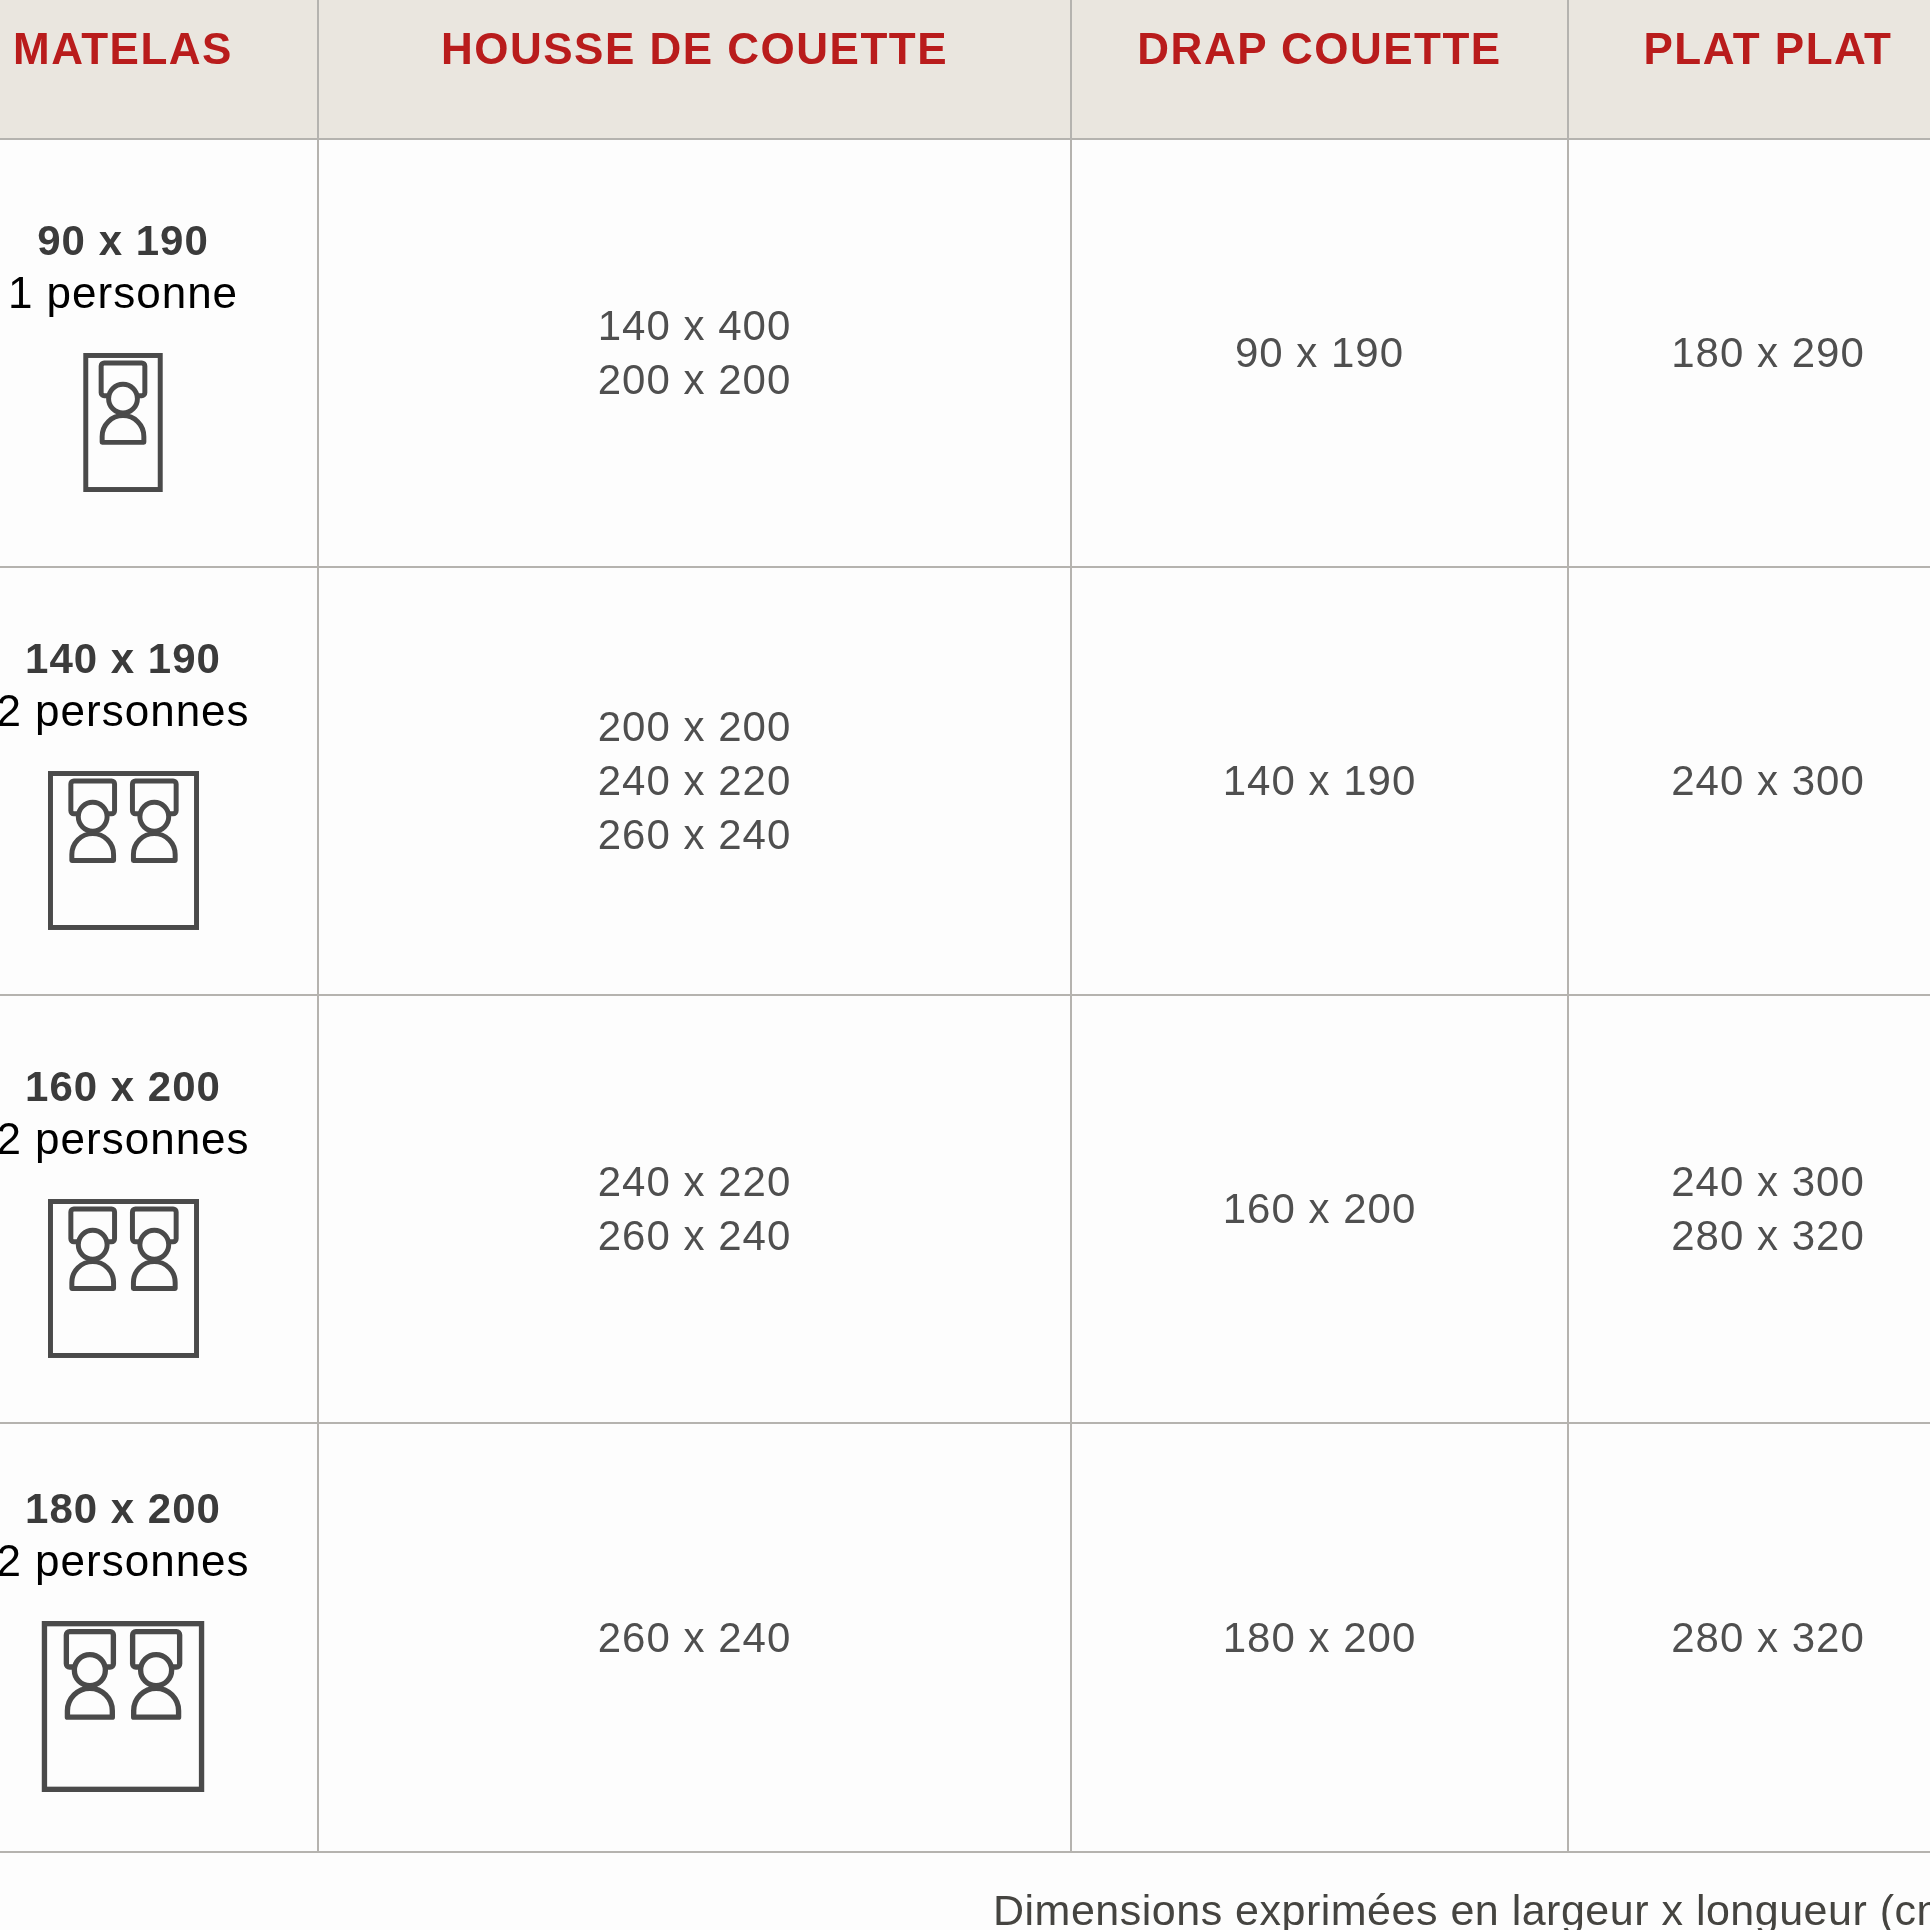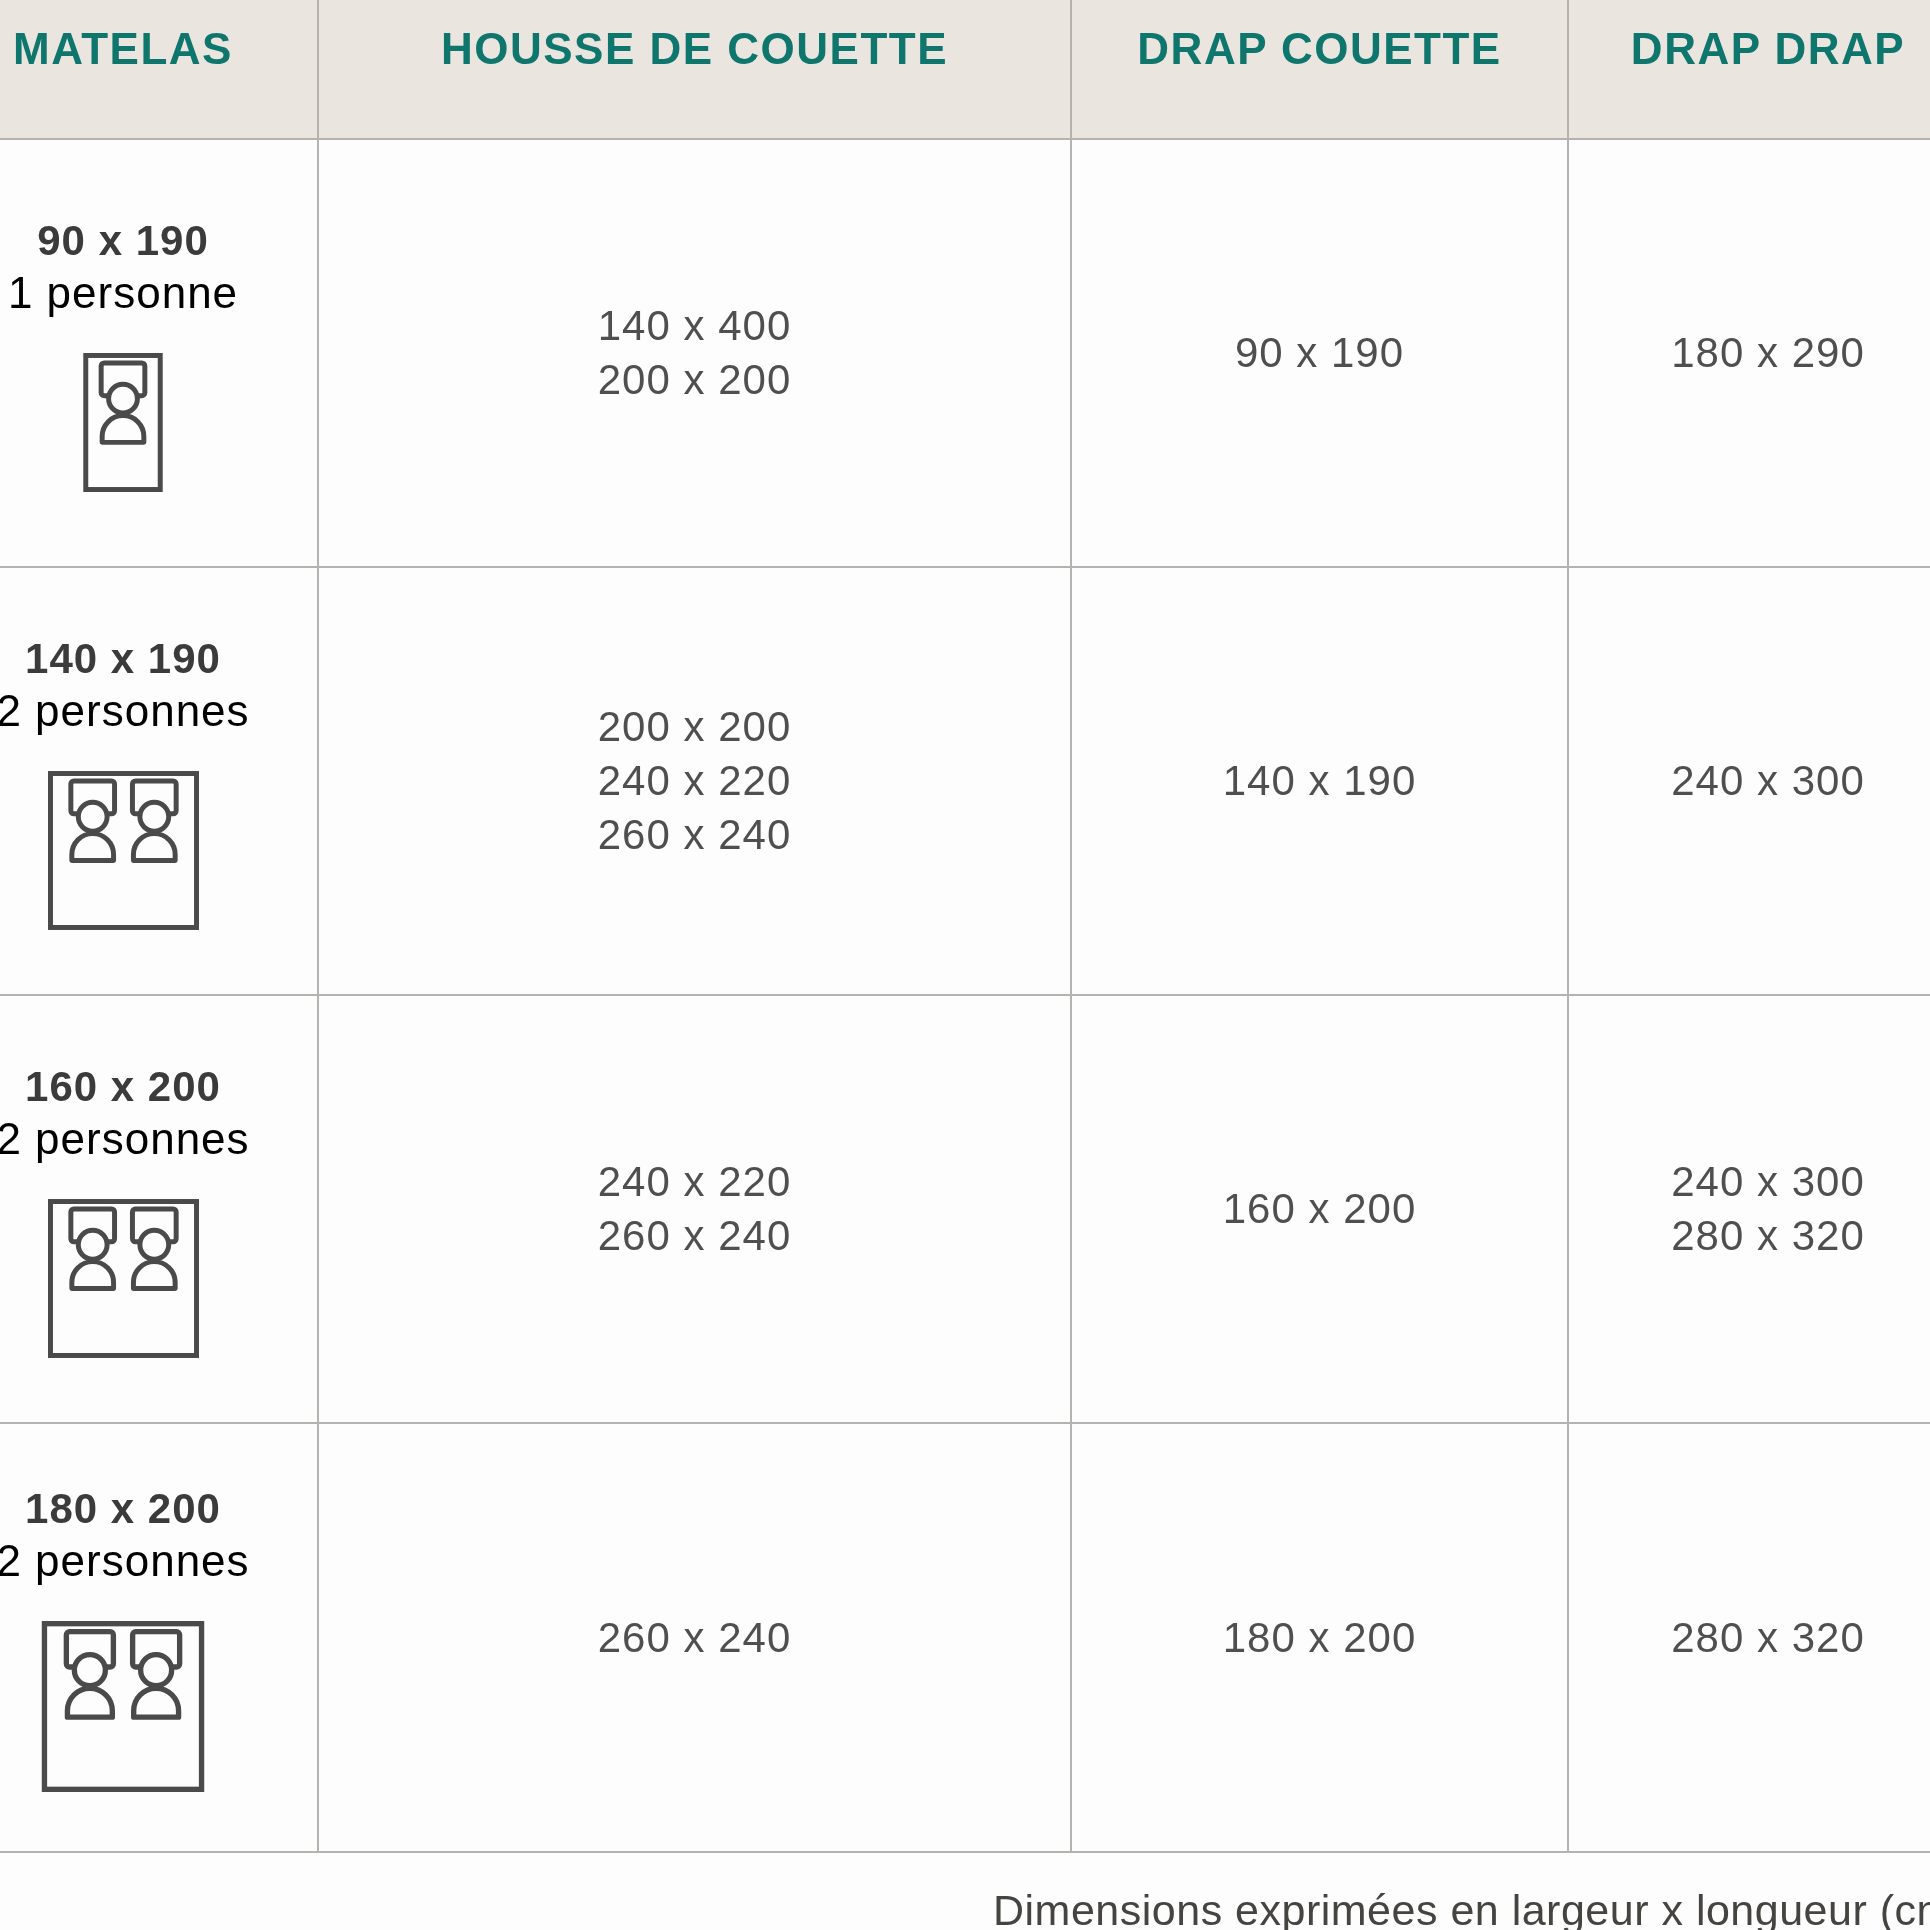--- a/index.html
+++ b/index.html
@@ -21,21 +21,21 @@
     border-bottom:2px solid #b5b3af;
     background:#fdfdfd;
   }
   .cell.b-r { border-right:2px solid #b5b3af; }
   .cell.head {
     background:#eae6df;
     flex-direction:row;
   }
   .head-label {
     font-size:44px; font-weight:700; letter-spacing:1.5px;
-    color:#0f766e; white-space:nowrap;
+    color:#b91c1c; white-space:nowrap;
   }
   .line {
     font-size:42px; line-height:54px; letter-spacing:1px;
     color:#4f4f4f; white-space:nowrap;
   }
   .mat-size {
     font-size:42px; line-height:52px; font-weight:700;
     letter-spacing:1px; color:#3b3b3b; white-space:nowrap;
   }
   .mat-persons {
@@ -67,21 +67,21 @@
   <div class="cell head b-r">
     <span class="head-label">MATELAS</span>
   </div>
   <div class="cell head b-r">
     <span class="head-label">HOUSSE DE COUETTE</span>
   </div>
   <div class="cell head b-r">
     <span class="head-label">DRAP COUETTE</span>
   </div>
   <div class="cell head">
-    <span class="head-label">DRAP DRAP</span>
+    <span class="head-label">PLAT PLAT</span>
   </div>
 
   <div class="cell b-r">
     <span class="mat-size">90 x 190</span>
     <span class="mat-persons">1 personne</span>
     <svg class="bed-svg" width="80" height="139" viewBox="0 0 80 140">
       <rect x="2.5" y="2.5" width="75" height="135" fill="none" stroke="#4a4a4a" stroke-width="5"></rect>
       <use href="#person-glyph" x="40" y="46"></use>
     </svg>
   </div>

